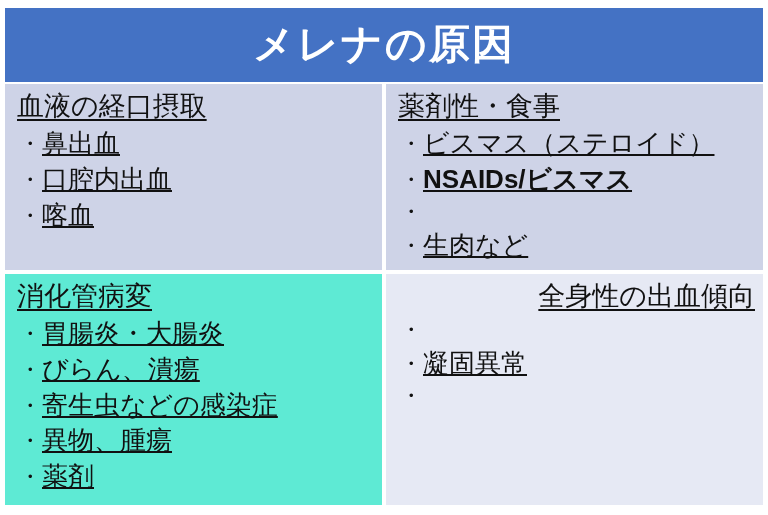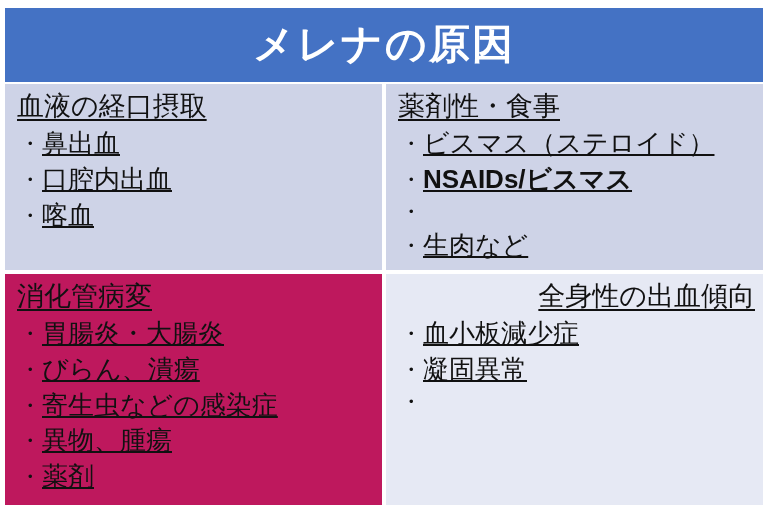--- a/index.html
+++ b/index.html
@@ -55,21 +55,21 @@
 
   .cell {
     position: absolute;
     box-sizing: border-box;
     overflow: hidden;
     padding: 6px 8px 0 8px;
   }
 
   .cell.tl { left: 0;     top: 0;    width: 377px; height: 186px; background: #ced3e7; }
   .cell.tr { left: 381px; top: 0;    width: 377px; height: 186px; background: #ced3e7; }
-  .cell.bl { left: 0;     top: 190px; width: 377px; height: 231px; background: #be185d; }
+  .cell.bl { left: 0;     top: 190px; width: 377px; height: 231px; background: #5eead4; }
   .cell.br { left: 381px; top: 190px; width: 377px; height: 231px; background: #e6e9f4; text-align: right; }
 
   .cell-heading {
     font-size: 27px;
     font-weight: normal;
     color: #111111;
     text-decoration: underline;
     text-decoration-thickness: 2px;
     text-underline-offset: 4px;
     line-height: 1.25;
@@ -174,21 +174,20 @@
           <span class="item-text">薬剤</span>
         </li>
       </ul>
     </div>
 
     <div class="cell br">
       <div class="cell-heading">全身性の出血傾向</div>
       <ul class="cell-list">
         <li>
           <span class="bullet">・</span>
-          <span class="item-text">血小板減少症</span>
         </li>
         <li>
           <span class="bullet">・</span>
           <span class="item-text">凝固異常</span>
         </li>
         <li>
           <span class="bullet">・</span>
         </li>
       </ul>
     </div>

